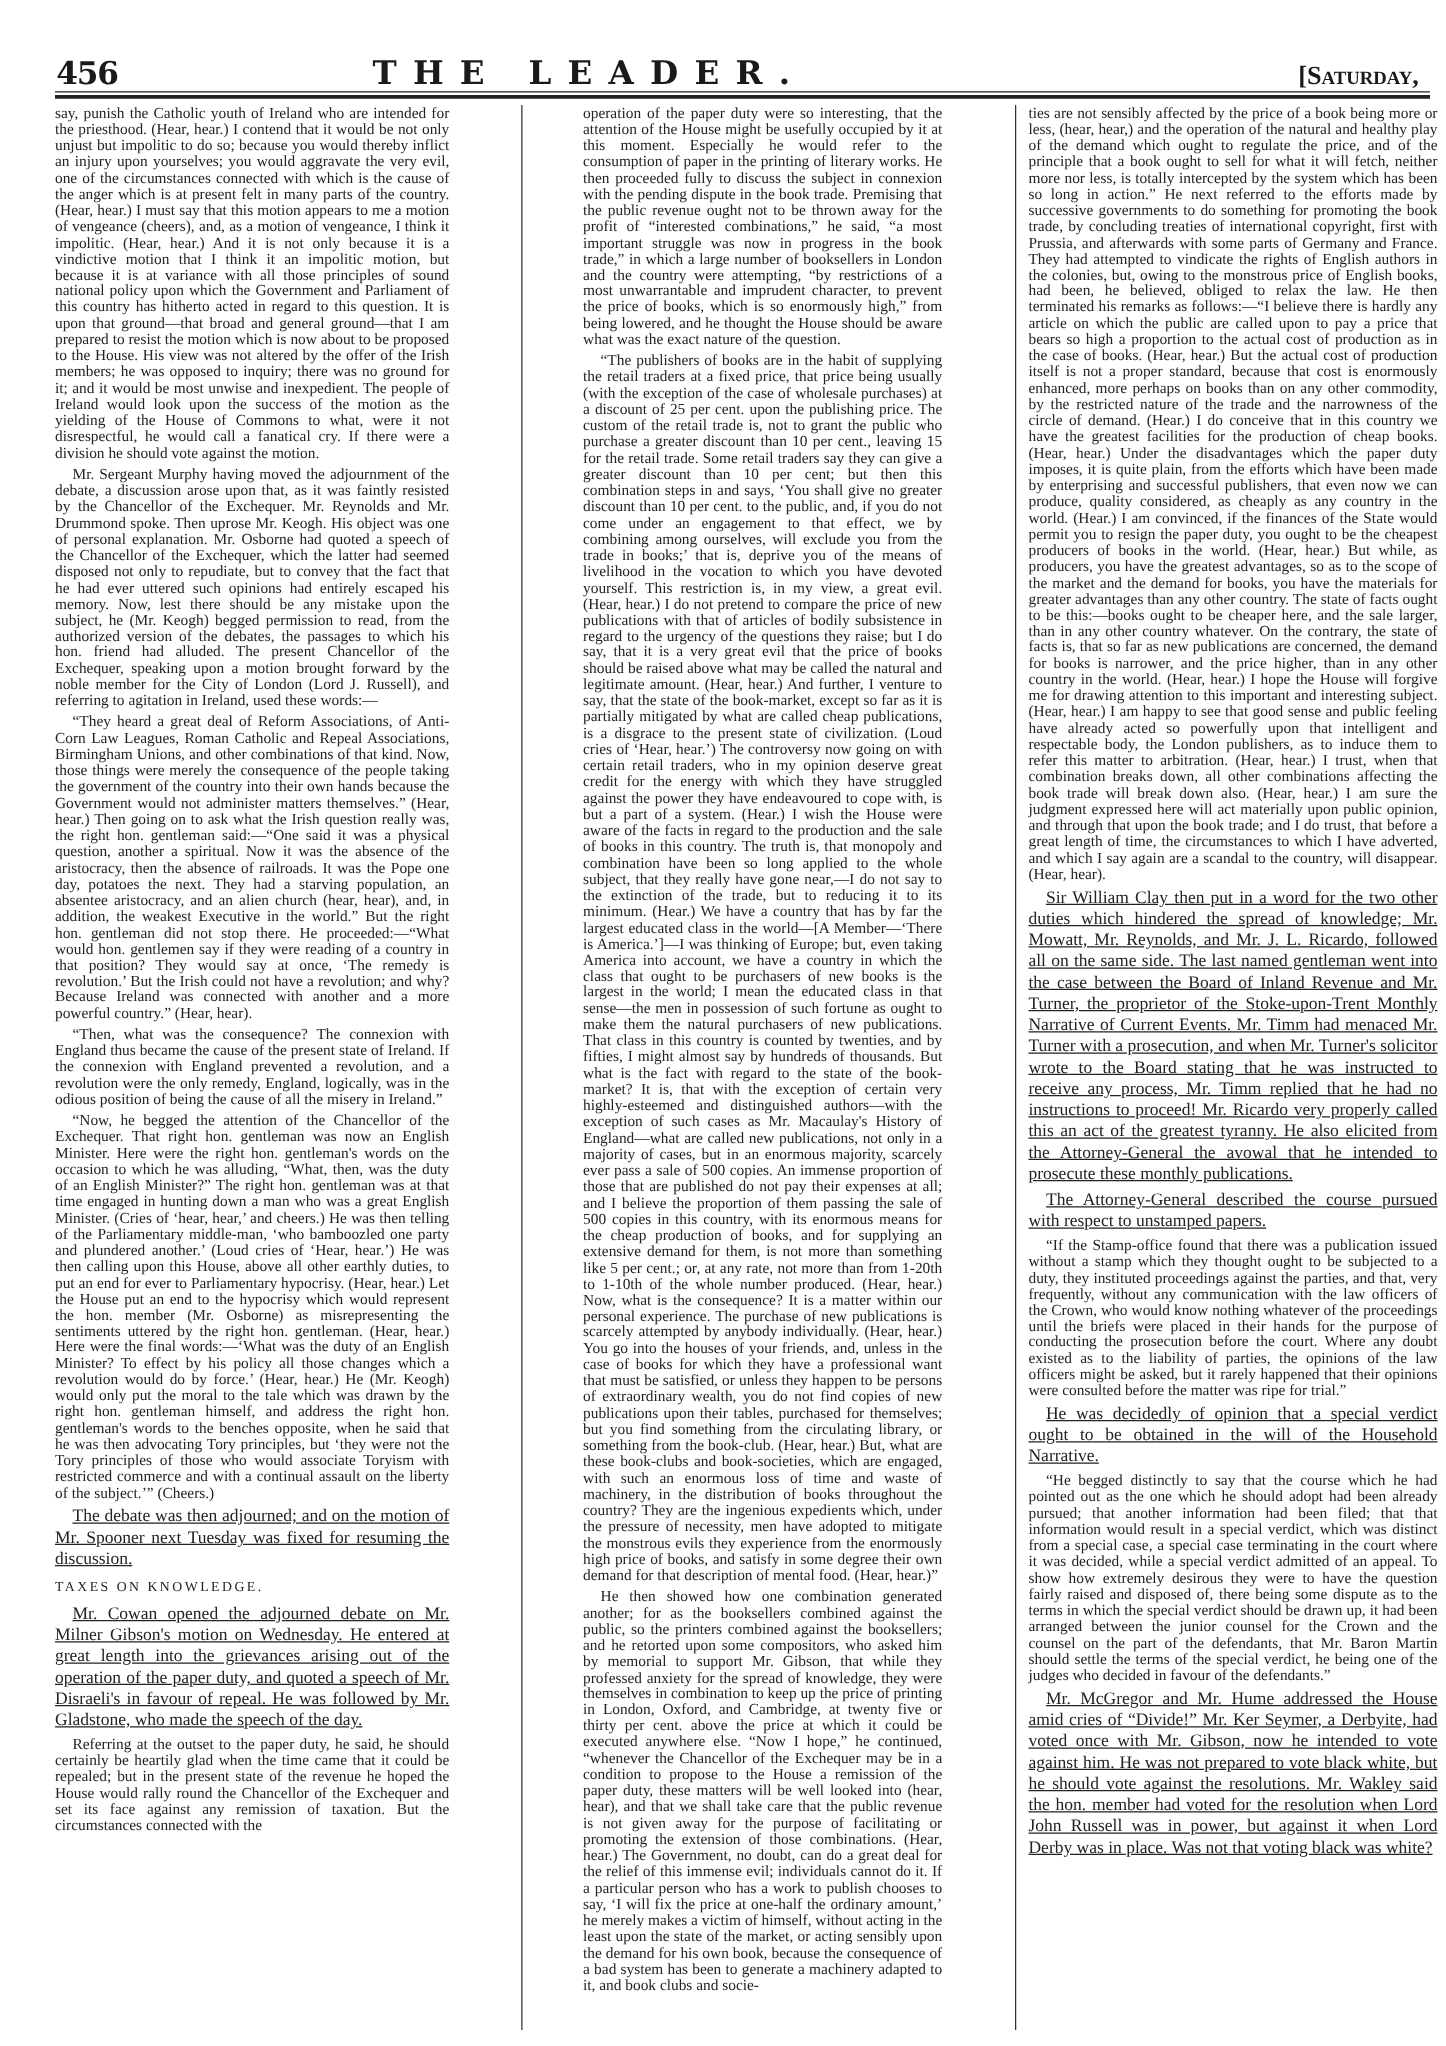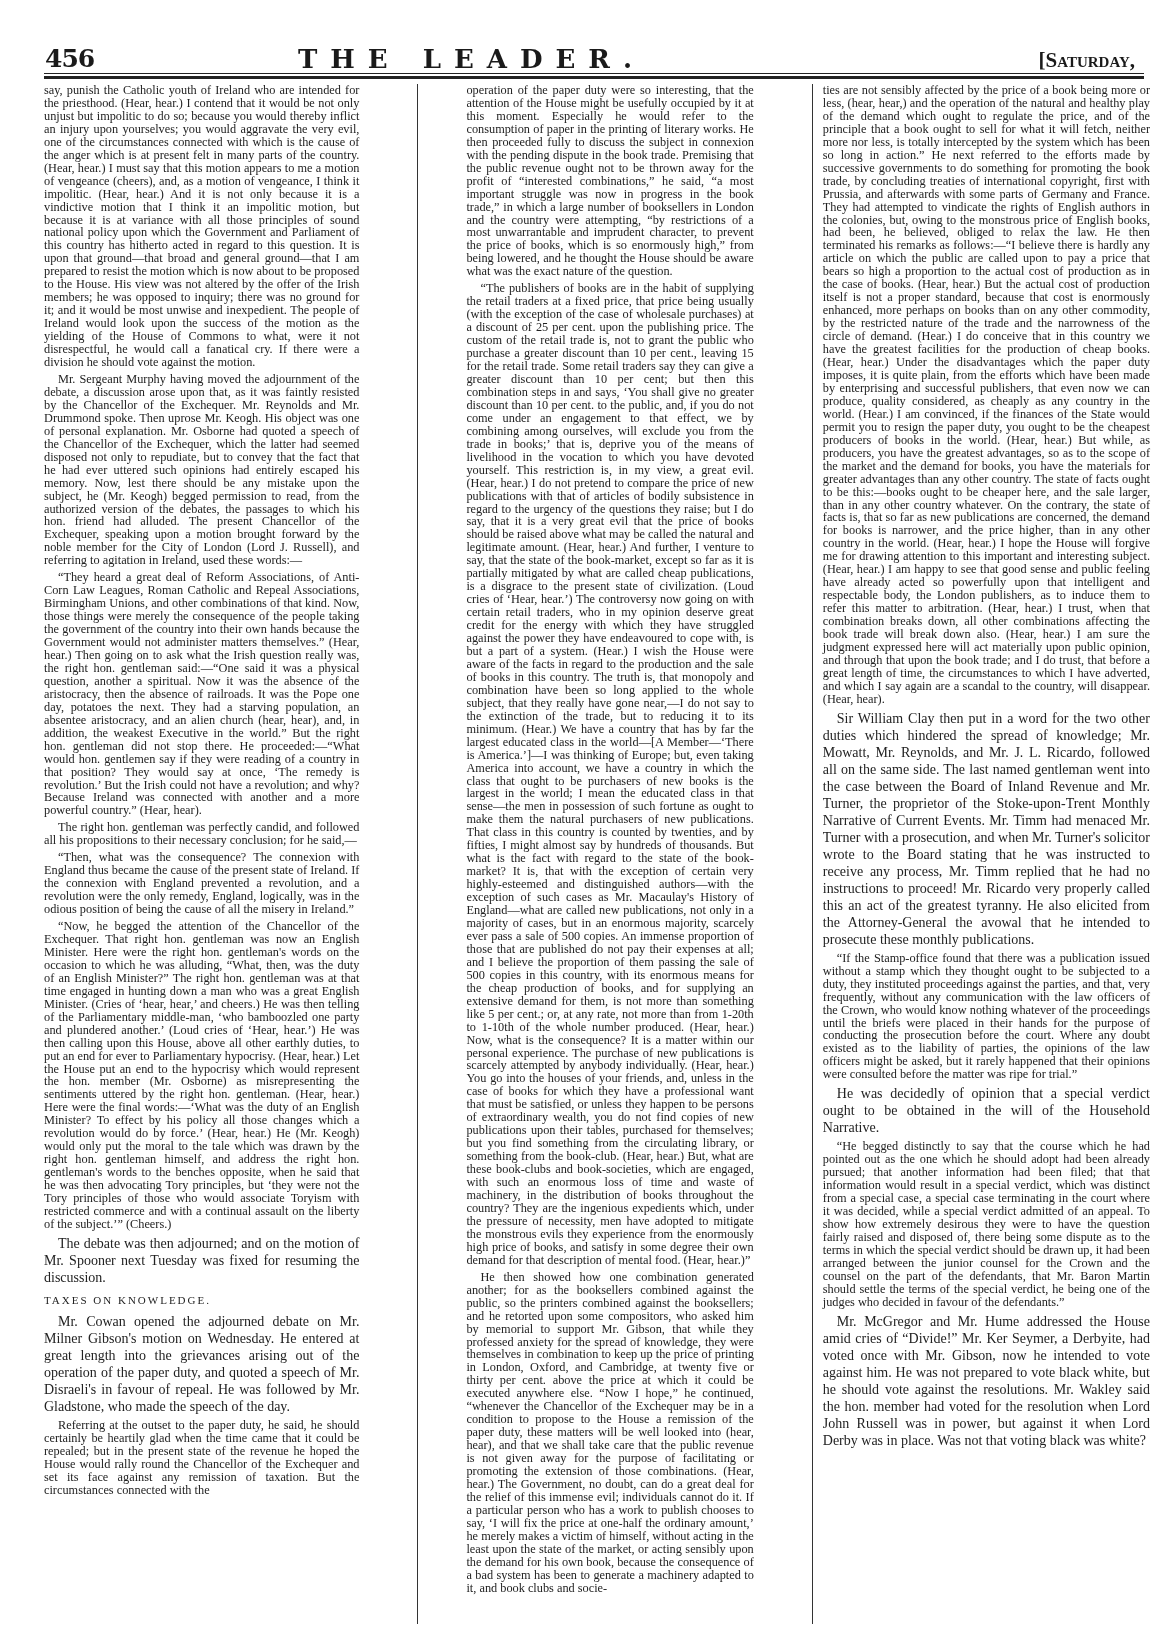--- a/index.html
+++ b/index.html
@@ -16,52 +16,52 @@
   .rule-thick { position:absolute; left:44px; width:1100px; top:76px; height:3px; background:#222; }
   .columns { position:absolute; top:84px; left:44px; width:1106px; height:1540px; display:flex;gap:48px; }
   .col { box-sizing:border-box; padding:0 10px; font-size:12.3px; line-height:12.95px;
          text-align:justify; hyphens:auto; font-family:"Liberation Serif", serif; color:#222; }
   .col-1 { width:358px; padding-left:0; }
   .col-2 { width:376px; border-left:1px solid #333;padding-left:48px; }
   .col-3 { width:372px; border-left:1px solid #333; padding-right:0; }
   .col p { margin:0 0 4px 0; text-indent:14px; }
   .col p.noindent { text-indent:0; }
   .col h3 { margin:8px 0 6px; font-size:11px; font-weight:normal; letter-spacing:2px; }
-  .big { font-size:14px; line-height:17px; }
+  .big { font-size:14px; line-height:17px;text-decoration:underline; }
 </style>
 </head>
 <body>
 
 <div class="masthead">
   <div class="page-num">456</div>
   <div class="title">THE LEADER.</div>
   <div class="date">[Saturday,</div>
 </div>
 <div class="rule-thin"></div>
 <div class="rule-thick"></div>
 
 <div class="columns">
   <div class="col col-1">
     <p class="noindent">say, punish the Catholic youth of Ireland who are intended for the priesthood. (Hear, hear.) I contend that it would be not only unjust but impolitic to do so; because you would thereby inflict an injury upon yourselves; you would aggravate the very evil, one of the circumstances connected with which is the cause of the anger which is at present felt in many parts of the country. (Hear, hear.) I must say that this motion appears to me a motion of vengeance (cheers), and, as a motion of vengeance, I think it impolitic. (Hear, hear.) And it is not only because it is a vindictive motion that I think it an impolitic motion, but because it is at variance with all those principles of sound national policy upon which the Government and Parliament of this country has hitherto acted in regard to this question. It is upon that ground—that broad and general ground—that I am prepared to resist the motion which is now about to be proposed to the House. His view was not altered by the offer of the Irish members; he was opposed to inquiry; there was no ground for it; and it would be most unwise and inexpedient. The people of Ireland would look upon the success of the motion as the yielding of the House of Commons to what, were it not disrespectful, he would call a fanatical cry. If there were a division he should vote against the motion.</p>
     <p>Mr. Sergeant Murphy having moved the adjournment of the debate, a discussion arose upon that, as it was faintly resisted by the Chancellor of the Exchequer. Mr. Reynolds and Mr. Drummond spoke. Then uprose Mr. Keogh. His object was one of personal explanation. Mr. Osborne had quoted a speech of the Chancellor of the Exchequer, which the latter had seemed disposed not only to repudiate, but to convey that the fact that he had ever uttered such opinions had entirely escaped his memory. Now, lest there should be any mistake upon the subject, he (Mr. Keogh) begged permission to read, from the authorized version of the debates, the passages to which his hon. friend had alluded. The present Chancellor of the Exchequer, speaking upon a motion brought forward by the noble member for the City of London (Lord J. Russell), and referring to agitation in Ireland, used these words:—</p>
     <p>“They heard a great deal of Reform Associations, of Anti-Corn Law Leagues, Roman Catholic and Repeal Associations, Birmingham Unions, and other combinations of that kind. Now, those things were merely the consequence of the people taking the government of the country into their own hands because the Government would not administer matters themselves.” (Hear, hear.) Then going on to ask what the Irish question really was, the right hon. gentleman said:—“One said it was a physical question, another a spiritual. Now it was the absence of the aristocracy, then the absence of railroads. It was the Pope one day, potatoes the next. They had a starving population, an absentee aristocracy, and an alien church (hear, hear), and, in addition, the weakest Executive in the world.” But the right hon. gentleman did not stop there. He proceeded:—“What would hon. gentlemen say if they were reading of a country in that position? They would say at once, ‘The remedy is revolution.’ But the Irish could not have a revolution; and why? Because Ireland was connected with another and a more powerful country.” (Hear, hear).</p>
-    <p>The right hon. gentleman was perfectly candid, and followed all his propositions to their necessary conclusion; for he said,—</p>
     <p>“Then, what was the consequence? The connexion with England thus became the cause of the present state of Ireland. If the connexion with England prevented a revolution, and a revolution were the only remedy, England, logically, was in the odious position of being the cause of all the misery in Ireland.”</p>
     <p>“Now, he begged the attention of the Chancellor of the Exchequer. That right hon. gentleman was now an English Minister. Here were the right hon. gentleman's words on the occasion to which he was alluding, “What, then, was the duty of an English Minister?” The right hon. gentleman was at that time engaged in hunting down a man who was a great English Minister. (Cries of ‘hear, hear,’ and cheers.) He was then telling of the Parliamentary middle-man, ‘who bamboozled one party and plundered another.’ (Loud cries of ‘Hear, hear.’) He was then calling upon this House, above all other earthly duties, to put an end for ever to Parliamentary hypocrisy. (Hear, hear.) Let the House put an end to the hypocrisy which would represent the hon. member (Mr. Osborne) as misrepresenting the sentiments uttered by the right hon. gentleman. (Hear, hear.) Here were the final words:—‘What was the duty of an English Minister? To effect by his policy all those changes which a revolution would do by force.’ (Hear, hear.) He (Mr. Keogh) would only put the moral to the tale which was drawn by the right hon. gentleman himself, and address the right hon. gentleman's words to the benches opposite, when he said that he was then advocating Tory principles, but ‘they were not the Tory principles of those who would associate Toryism with restricted commerce and with a continual assault on the liberty of the subject.’” (Cheers.)</p>
     <p class="big">The debate was then adjourned; and on the motion of Mr. Spooner next Tuesday was fixed for resuming the discussion.</p>
     <h3>TAXES ON KNOWLEDGE.</h3>
     <p class="big">Mr. Cowan opened the adjourned debate on Mr. Milner Gibson's motion on Wednesday. He entered at great length into the grievances arising out of the operation of the paper duty, and quoted a speech of Mr. Disraeli's in favour of repeal. He was followed by Mr. Gladstone, who made the speech of the day.</p>
     <p>Referring at the outset to the paper duty, he said, he should certainly be heartily glad when the time came that it could be repealed; but in the present state of the revenue he hoped the House would rally round the Chancellor of the Exchequer and set its face against any remission of taxation. But the circumstances connected with the</p>
   </div>
   <div class="col col-2">
     <p class="noindent">operation of the paper duty were so interesting, that the attention of the House might be usefully occupied by it at this moment. Especially he would refer to the consumption of paper in the printing of literary works. He then proceeded fully to discuss the subject in connexion with the pending dispute in the book trade. Premising that the public revenue ought not to be thrown away for the profit of “interested combinations,” he said, “a most important struggle was now in progress in the book trade,” in which a large number of booksellers in London and the country were attempting, “by restrictions of a most unwarrantable and imprudent character, to prevent the price of books, which is so enormously high,” from being lowered, and he thought the House should be aware what was the exact nature of the question.</p>
     <p>“The publishers of books are in the habit of supplying the retail traders at a fixed price, that price being usually (with the exception of the case of wholesale purchases) at a discount of 25 per cent. upon the publishing price. The custom of the retail trade is, not to grant the public who purchase a greater discount than 10 per cent., leaving 15 for the retail trade. Some retail traders say they can give a greater discount than 10 per cent; but then this combination steps in and says, ‘You shall give no greater discount than 10 per cent. to the public, and, if you do not come under an engagement to that effect, we by combining among ourselves, will exclude you from the trade in books;’ that is, deprive you of the means of livelihood in the vocation to which you have devoted yourself. This restriction is, in my view, a great evil. (Hear, hear.) I do not pretend to compare the price of new publications with that of articles of bodily subsistence in regard to the urgency of the questions they raise; but I do say, that it is a very great evil that the price of books should be raised above what may be called the natural and legitimate amount. (Hear, hear.) And further, I venture to say, that the state of the book-market, except so far as it is partially mitigated by what are called cheap publications, is a disgrace to the present state of civilization. (Loud cries of ‘Hear, hear.’) The controversy now going on with certain retail traders, who in my opinion deserve great credit for the energy with which they have struggled against the power they have endeavoured to cope with, is but a part of a system. (Hear.) I wish the House were aware of the facts in regard to the production and the sale of books in this country. The truth is, that monopoly and combination have been so long applied to the whole subject, that they really have gone near,—I do not say to the extinction of the trade, but to reducing it to its minimum. (Hear.) We have a country that has by far the largest educated class in the world—[A Member—‘There is America.’]—I was thinking of Europe; but, even taking America into account, we have a country in which the class that ought to be purchasers of new books is the largest in the world; I mean the educated class in that sense—the men in possession of such fortune as ought to make them the natural purchasers of new publications. That class in this country is counted by twenties, and by fifties, I might almost say by hundreds of thousands. But what is the fact with regard to the state of the book-market? It is, that with the exception of certain very highly-esteemed and distinguished authors—with the exception of such cases as Mr. Macaulay's History of England—what are called new publications, not only in a majority of cases, but in an enormous majority, scarcely ever pass a sale of 500 copies. An immense proportion of those that are published do not pay their expenses at all; and I believe the proportion of them passing the sale of 500 copies in this country, with its enormous means for the cheap production of books, and for supplying an extensive demand for them, is not more than something like 5 per cent.; or, at any rate, not more than from 1-20th to 1-10th of the whole number produced. (Hear, hear.) Now, what is the consequence? It is a matter within our personal experience. The purchase of new publications is scarcely attempted by anybody individually. (Hear, hear.) You go into the houses of your friends, and, unless in the case of books for which they have a professional want that must be satisfied, or unless they happen to be persons of extraordinary wealth, you do not find copies of new publications upon their tables, purchased for themselves; but you find something from the circulating library, or something from the book-club. (Hear, hear.) But, what are these book-clubs and book-societies, which are engaged, with such an enormous loss of time and waste of machinery, in the distribution of books throughout the country? They are the ingenious expedients which, under the pressure of necessity, men have adopted to mitigate the monstrous evils they experience from the enormously high price of books, and satisfy in some degree their own demand for that description of mental food. (Hear, hear.)”</p>
     <p>He then showed how one combination generated another; for as the booksellers combined against the public, so the printers combined against the booksellers; and he retorted upon some compositors, who asked him by memorial to support Mr. Gibson, that while they professed anxiety for the spread of knowledge, they were themselves in combination to keep up the price of printing in London, Oxford, and Cambridge, at twenty five or thirty per cent. above the price at which it could be executed anywhere else. “Now I hope,” he continued, “whenever the Chancellor of the Exchequer may be in a condition to propose to the House a remission of the paper duty, these matters will be well looked into (hear, hear), and that we shall take care that the public revenue is not given away for the purpose of facilitating or promoting the extension of those combinations. (Hear, hear.) The Government, no doubt, can do a great deal for the relief of this immense evil; individuals cannot do it. If a particular person who has a work to publish chooses to say, ‘I will fix the price at one-half the ordinary amount,’ he merely makes a victim of himself, without acting in the least upon the state of the market, or acting sensibly upon the demand for his own book, because the consequence of a bad system has been to generate a machinery adapted to it, and book clubs and socie-</p>
   </div>
   <div class="col col-3">
     <p class="noindent">ties are not sensibly affected by the price of a book being more or less, (hear, hear,) and the operation of the natural and healthy play of the demand which ought to regulate the price, and of the principle that a book ought to sell for what it will fetch, neither more nor less, is totally intercepted by the system which has been so long in action.” He next referred to the efforts made by successive governments to do something for promoting the book trade, by concluding treaties of international copyright, first with Prussia, and afterwards with some parts of Germany and France. They had attempted to vindicate the rights of English authors in the colonies, but, owing to the monstrous price of English books, had been, he believed, obliged to relax the law. He then terminated his remarks as follows:—“I believe there is hardly any article on which the public are called upon to pay a price that bears so high a proportion to the actual cost of production as in the case of books. (Hear, hear.) But the actual cost of production itself is not a proper standard, because that cost is enormously enhanced, more perhaps on books than on any other commodity, by the restricted nature of the trade and the narrowness of the circle of demand. (Hear.) I do conceive that in this country we have the greatest facilities for the production of cheap books. (Hear, hear.) Under the disadvantages which the paper duty imposes, it is quite plain, from the efforts which have been made by enterprising and successful publishers, that even now we can produce, quality considered, as cheaply as any country in the world. (Hear.) I am convinced, if the finances of the State would permit you to resign the paper duty, you ought to be the cheapest producers of books in the world. (Hear, hear.) But while, as producers, you have the greatest advantages, so as to the scope of the market and the demand for books, you have the materials for greater advantages than any other country. The state of facts ought to be this:—books ought to be cheaper here, and the sale larger, than in any other country whatever. On the contrary, the state of facts is, that so far as new publications are concerned, the demand for books is narrower, and the price higher, than in any other country in the world. (Hear, hear.) I hope the House will forgive me for drawing attention to this important and interesting subject. (Hear, hear.) I am happy to see that good sense and public feeling have already acted so powerfully upon that intelligent and respectable body, the London publishers, as to induce them to refer this matter to arbitration. (Hear, hear.) I trust, when that combination breaks down, all other combinations affecting the book trade will break down also. (Hear, hear.) I am sure the judgment expressed here will act materially upon public opinion, and through that upon the book trade; and I do trust, that before a great length of time, the circumstances to which I have adverted, and which I say again are a scandal to the country, will disappear. (Hear, hear).</p>
     <p class="big">Sir William Clay then put in a word for the two other duties which hindered the spread of knowledge; Mr. Mowatt, Mr. Reynolds, and Mr. J. L. Ricardo, followed all on the same side. The last named gentleman went into the case between the Board of Inland Revenue and Mr. Turner, the proprietor of the Stoke-upon-Trent Monthly Narrative of Current Events. Mr. Timm had menaced Mr. Turner with a prosecution, and when Mr. Turner's solicitor wrote to the Board stating that he was instructed to receive any process, Mr. Timm replied that he had no instructions to proceed! Mr. Ricardo very properly called this an act of the greatest tyranny. He also elicited from the Attorney-General the avowal that he intended to prosecute these monthly publications.</p>
+    <p class="big">The Attorney-General described the course pursued with respect to unstamped papers.</p>
     <p>“If the Stamp-office found that there was a publication issued without a stamp which they thought ought to be subjected to a duty, they instituted proceedings against the parties, and that, very frequently, without any communication with the law officers of the Crown, who would know nothing whatever of the proceedings until the briefs were placed in their hands for the purpose of conducting the prosecution before the court. Where any doubt existed as to the liability of parties, the opinions of the law officers might be asked, but it rarely happened that their opinions were consulted before the matter was ripe for trial.”</p>
     <p class="big">He was decidedly of opinion that a special verdict ought to be obtained in the will of the Household Narrative.</p>
     <p>“He begged distinctly to say that the course which he had pointed out as the one which he should adopt had been already pursued; that another information had been filed; that that information would result in a special verdict, which was distinct from a special case, a special case terminating in the court where it was decided, while a special verdict admitted of an appeal. To show how extremely desirous they were to have the question fairly raised and disposed of, there being some dispute as to the terms in which the special verdict should be drawn up, it had been arranged between the junior counsel for the Crown and the counsel on the part of the defendants, that Mr. Baron Martin should settle the terms of the special verdict, he being one of the judges who decided in favour of the defendants.”</p>
     <p class="big">Mr. McGregor and Mr. Hume addressed the House amid cries of “Divide!” Mr. Ker Seymer, a Derbyite, had voted once with Mr. Gibson, now he intended to vote against him. He was not prepared to vote black white, but he should vote against the resolutions. Mr. Wakley said the hon. member had voted for the resolution when Lord John Russell was in power, but against it when Lord Derby was in place. Was not that voting black was white?</p>
   </div>
 </div>
 
 </body></html>

